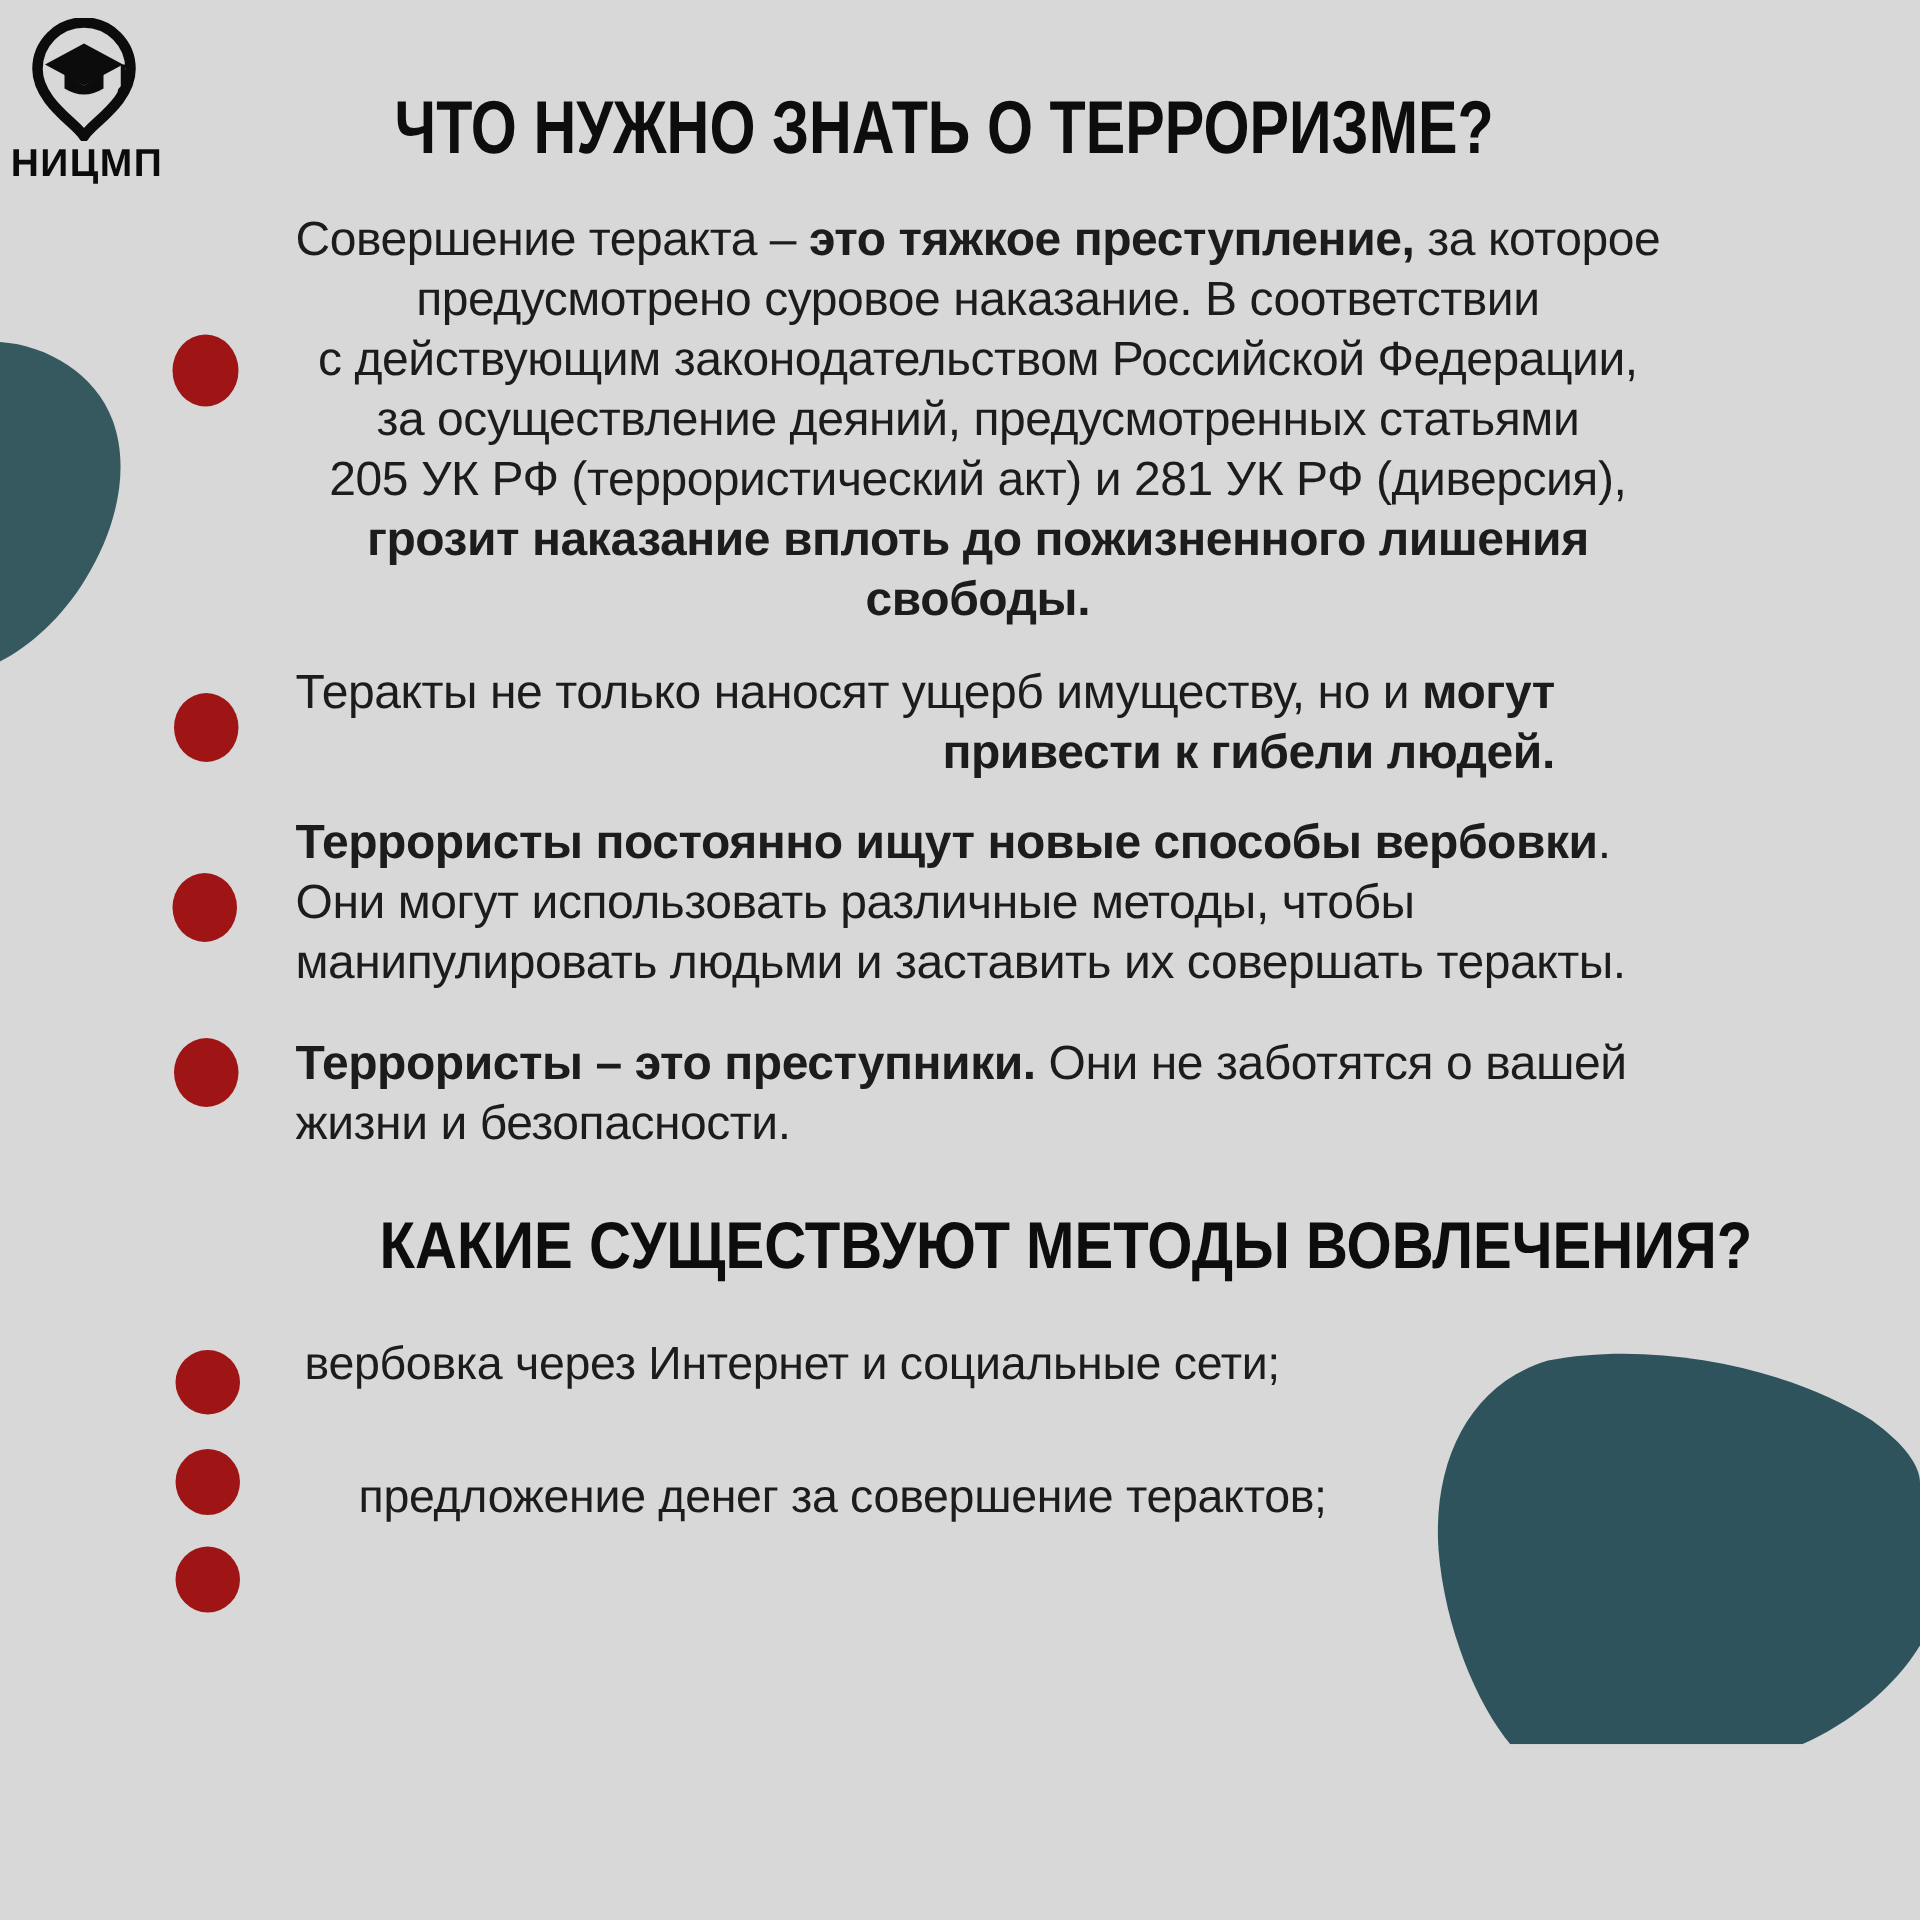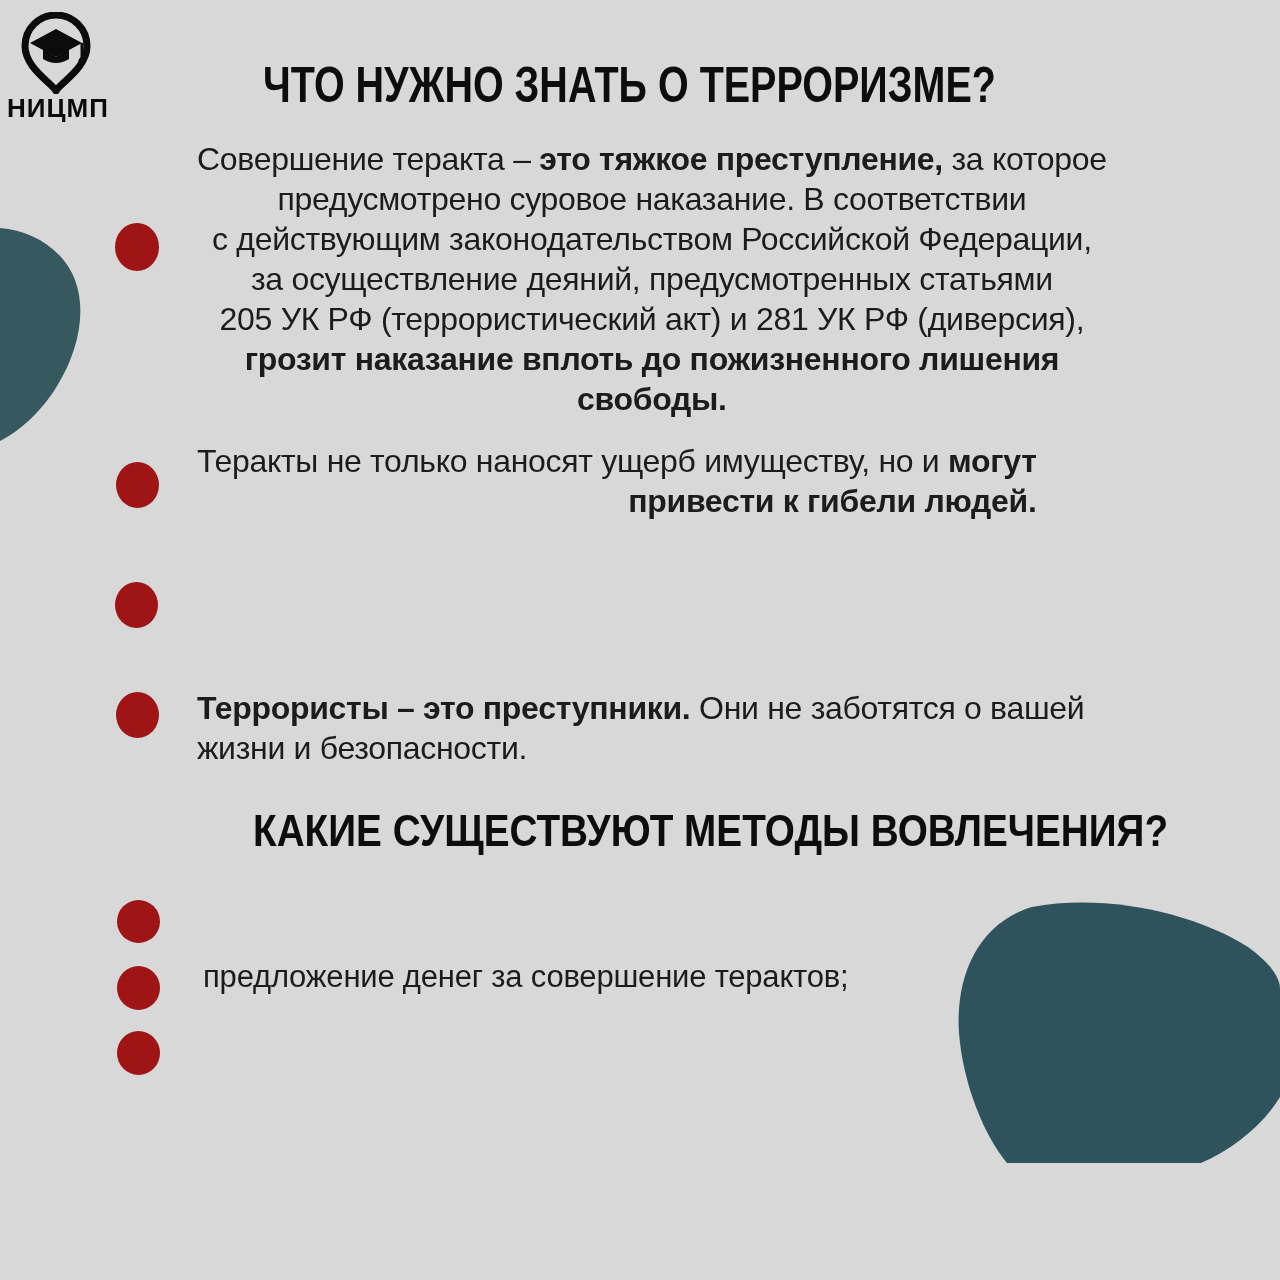--- a/index.html
+++ b/index.html
@@ -50,21 +50,21 @@
   .fact-3{top:541px;}
   .fact-4{top:688px;}
   .b{font-weight:700;}
 
   .method{
     position:absolute;left:203px;margin:0;
     font-size:31px;line-height:40px;letter-spacing:-.2px;
     white-space:pre-line;color:var(--text,#1c1c1c);
   }
   .method-1{top:889px;}
-  .method-2{top:957px;}
+  .method-2{top:978px;margin-left:36px;}
   .method-3{top:1021px;}
 
   .url{
     position:absolute;left:3px;top:1247px;
     font-size:28px;color:#0f172a;letter-spacing:0;
   }
 </style>
 </head>
 <body>
 
@@ -102,20 +102,24 @@
 
   <p class="fact fact-1"><span>Совершение теракта – </span><span class="b">это тяжкое преступление,</span><span> за которое
 предусмотрено суровое наказание. В соответствии
 с действующим законодательством Российской Федерации,
 за осуществление деяний, предусмотренных статьями
 205 УК РФ (террористический акт) и 281 УК РФ (диверсия),
 </span><span class="b">грозит наказание вплоть до пожизненного лишения
 свободы.</span></p>
   <p class="fact fact-2"><span>Теракты не только наносят ущерб имуществу, но и </span><span class="b">могут
 привести к гибели людей.</span></p>
+  <p class="fact fact-3"><span class="b">Террористы постоянно ищут новые способы вербовки</span><span>.
+Они могут использовать различные методы, чтобы
+манипулировать людьми и заставить их совершать теракты.</span></p>
   <p class="fact fact-4"><span class="b">Террористы – это преступники.</span><span> Они не заботятся о вашей
 жизни и безопасности.</span></p>
 
+  <p class="method method-1">вербовка через Интернет и социальные сети;</p>
   <p class="method method-2">предложение денег за совершение терактов;</p>
 
   <div class="url">https://vk.com/nicmp</div>
 
 </div>
 
 </body></html>

